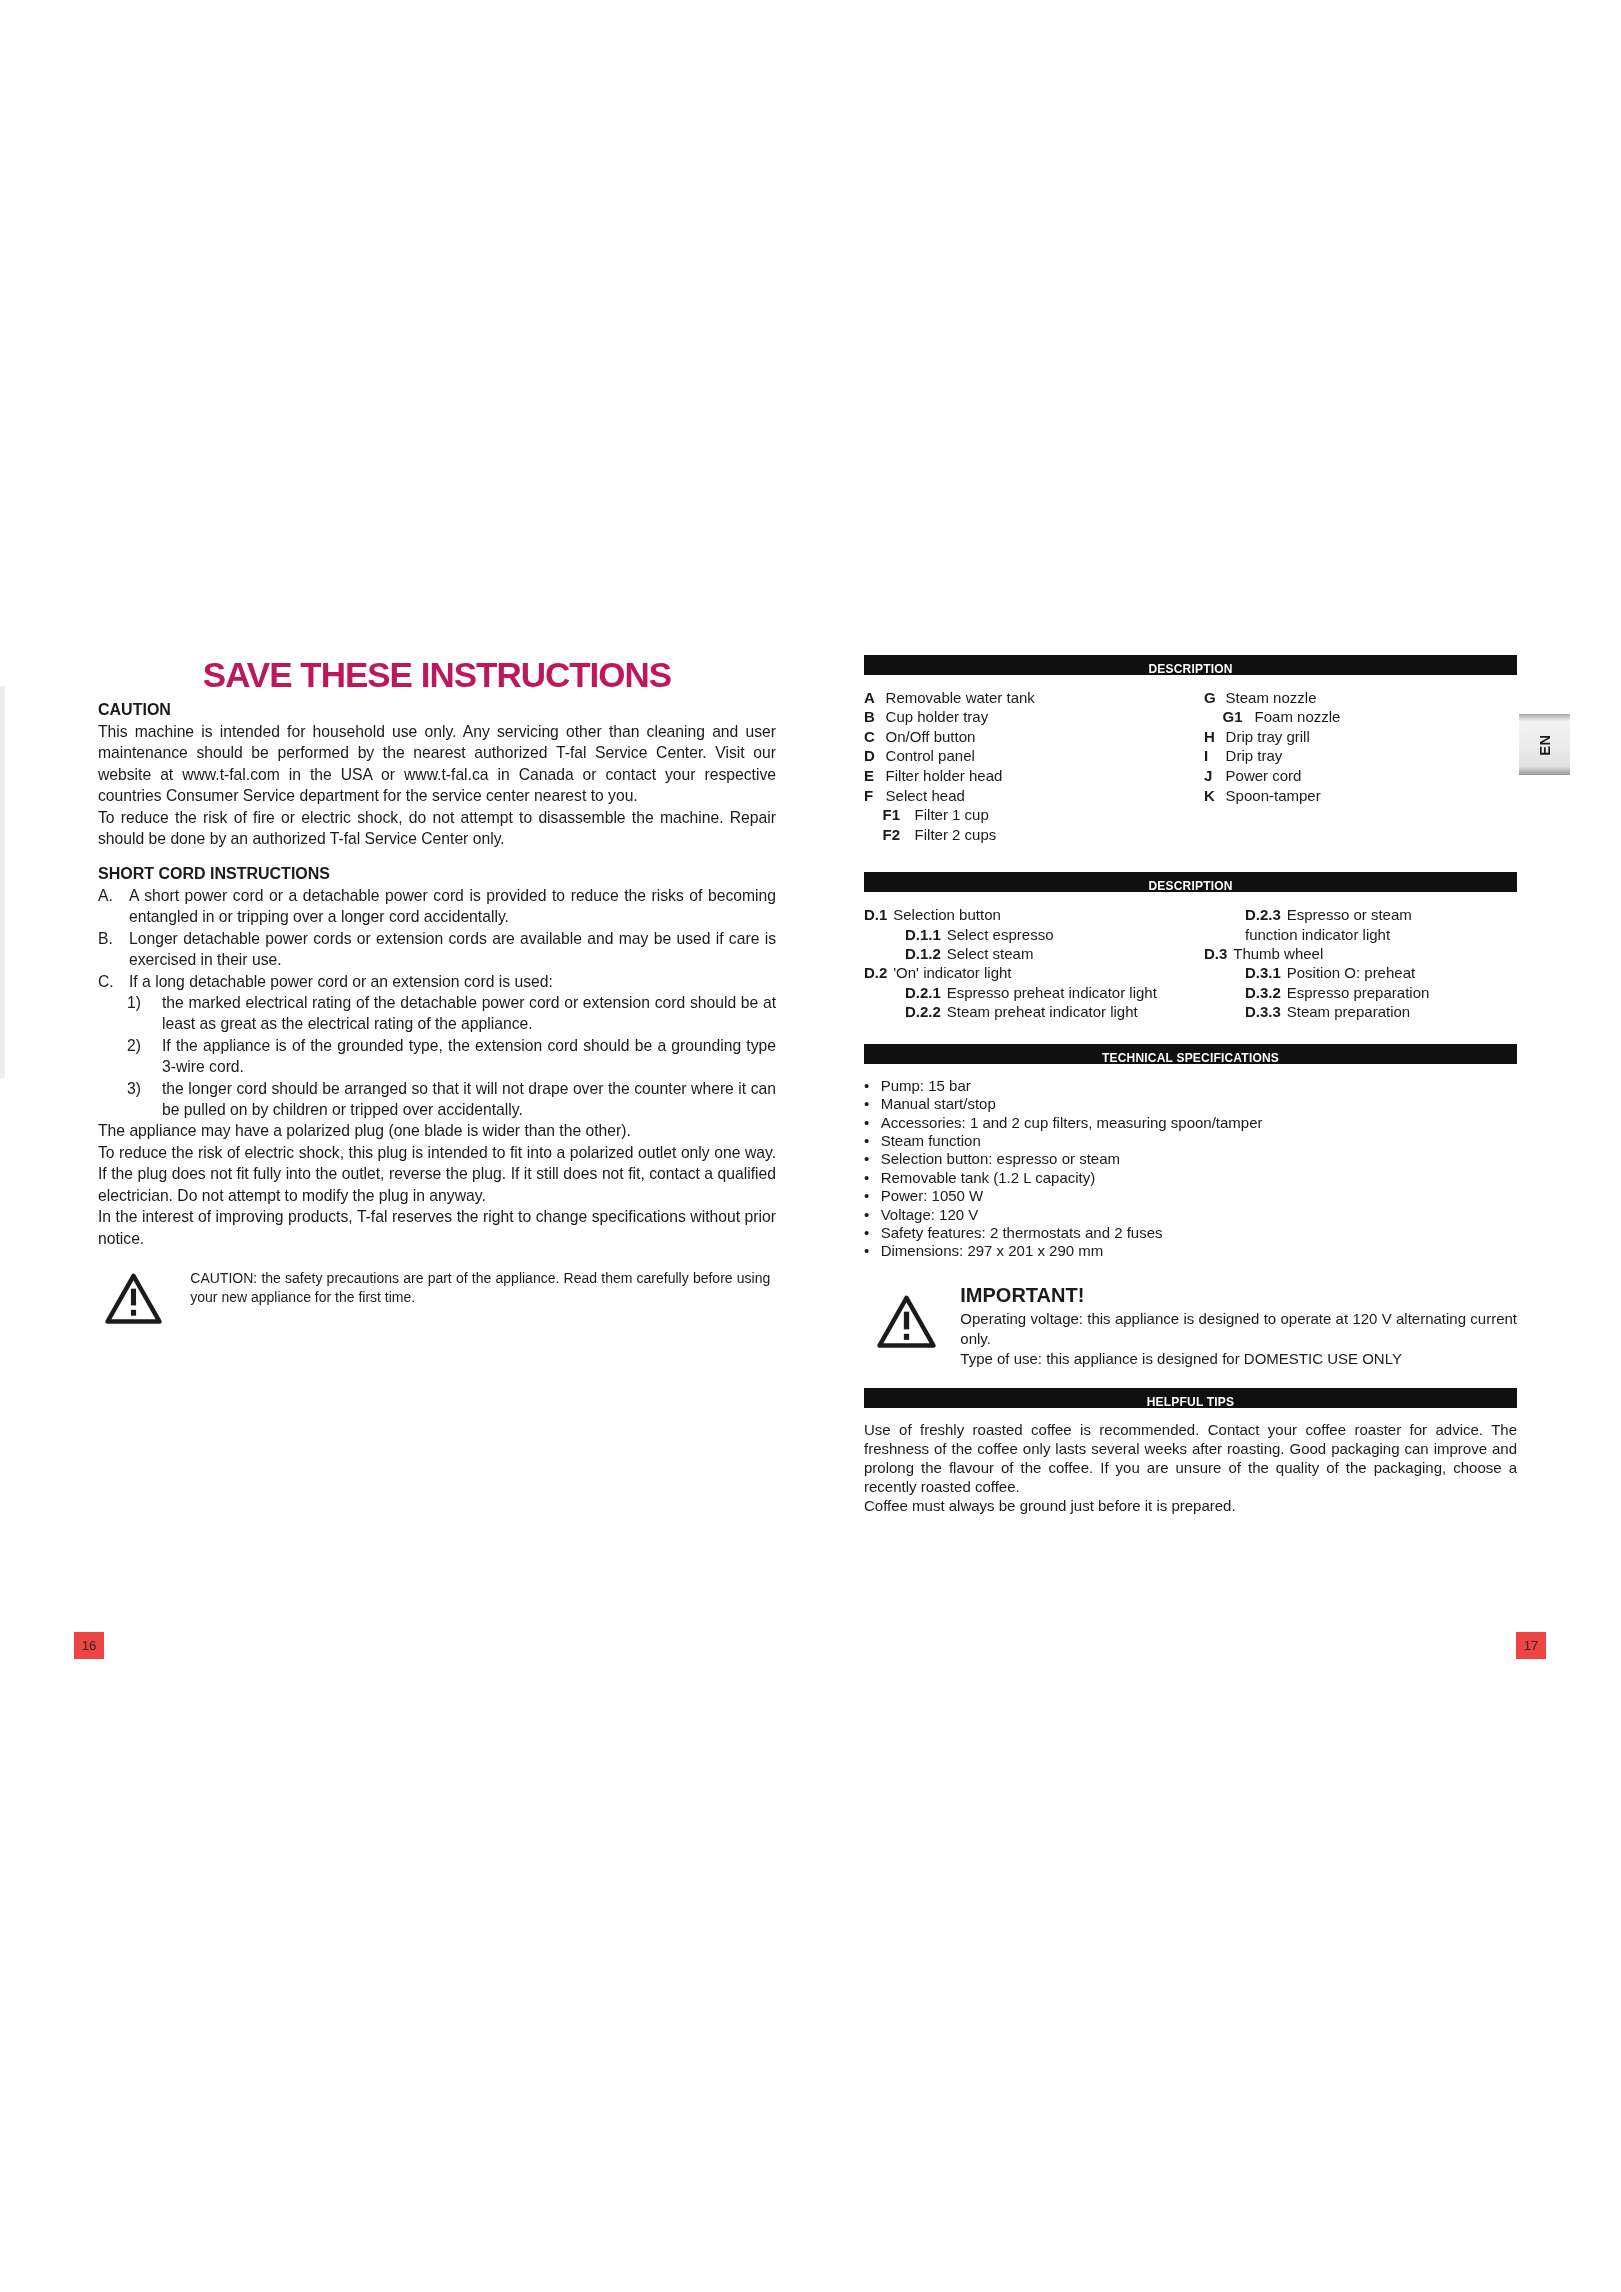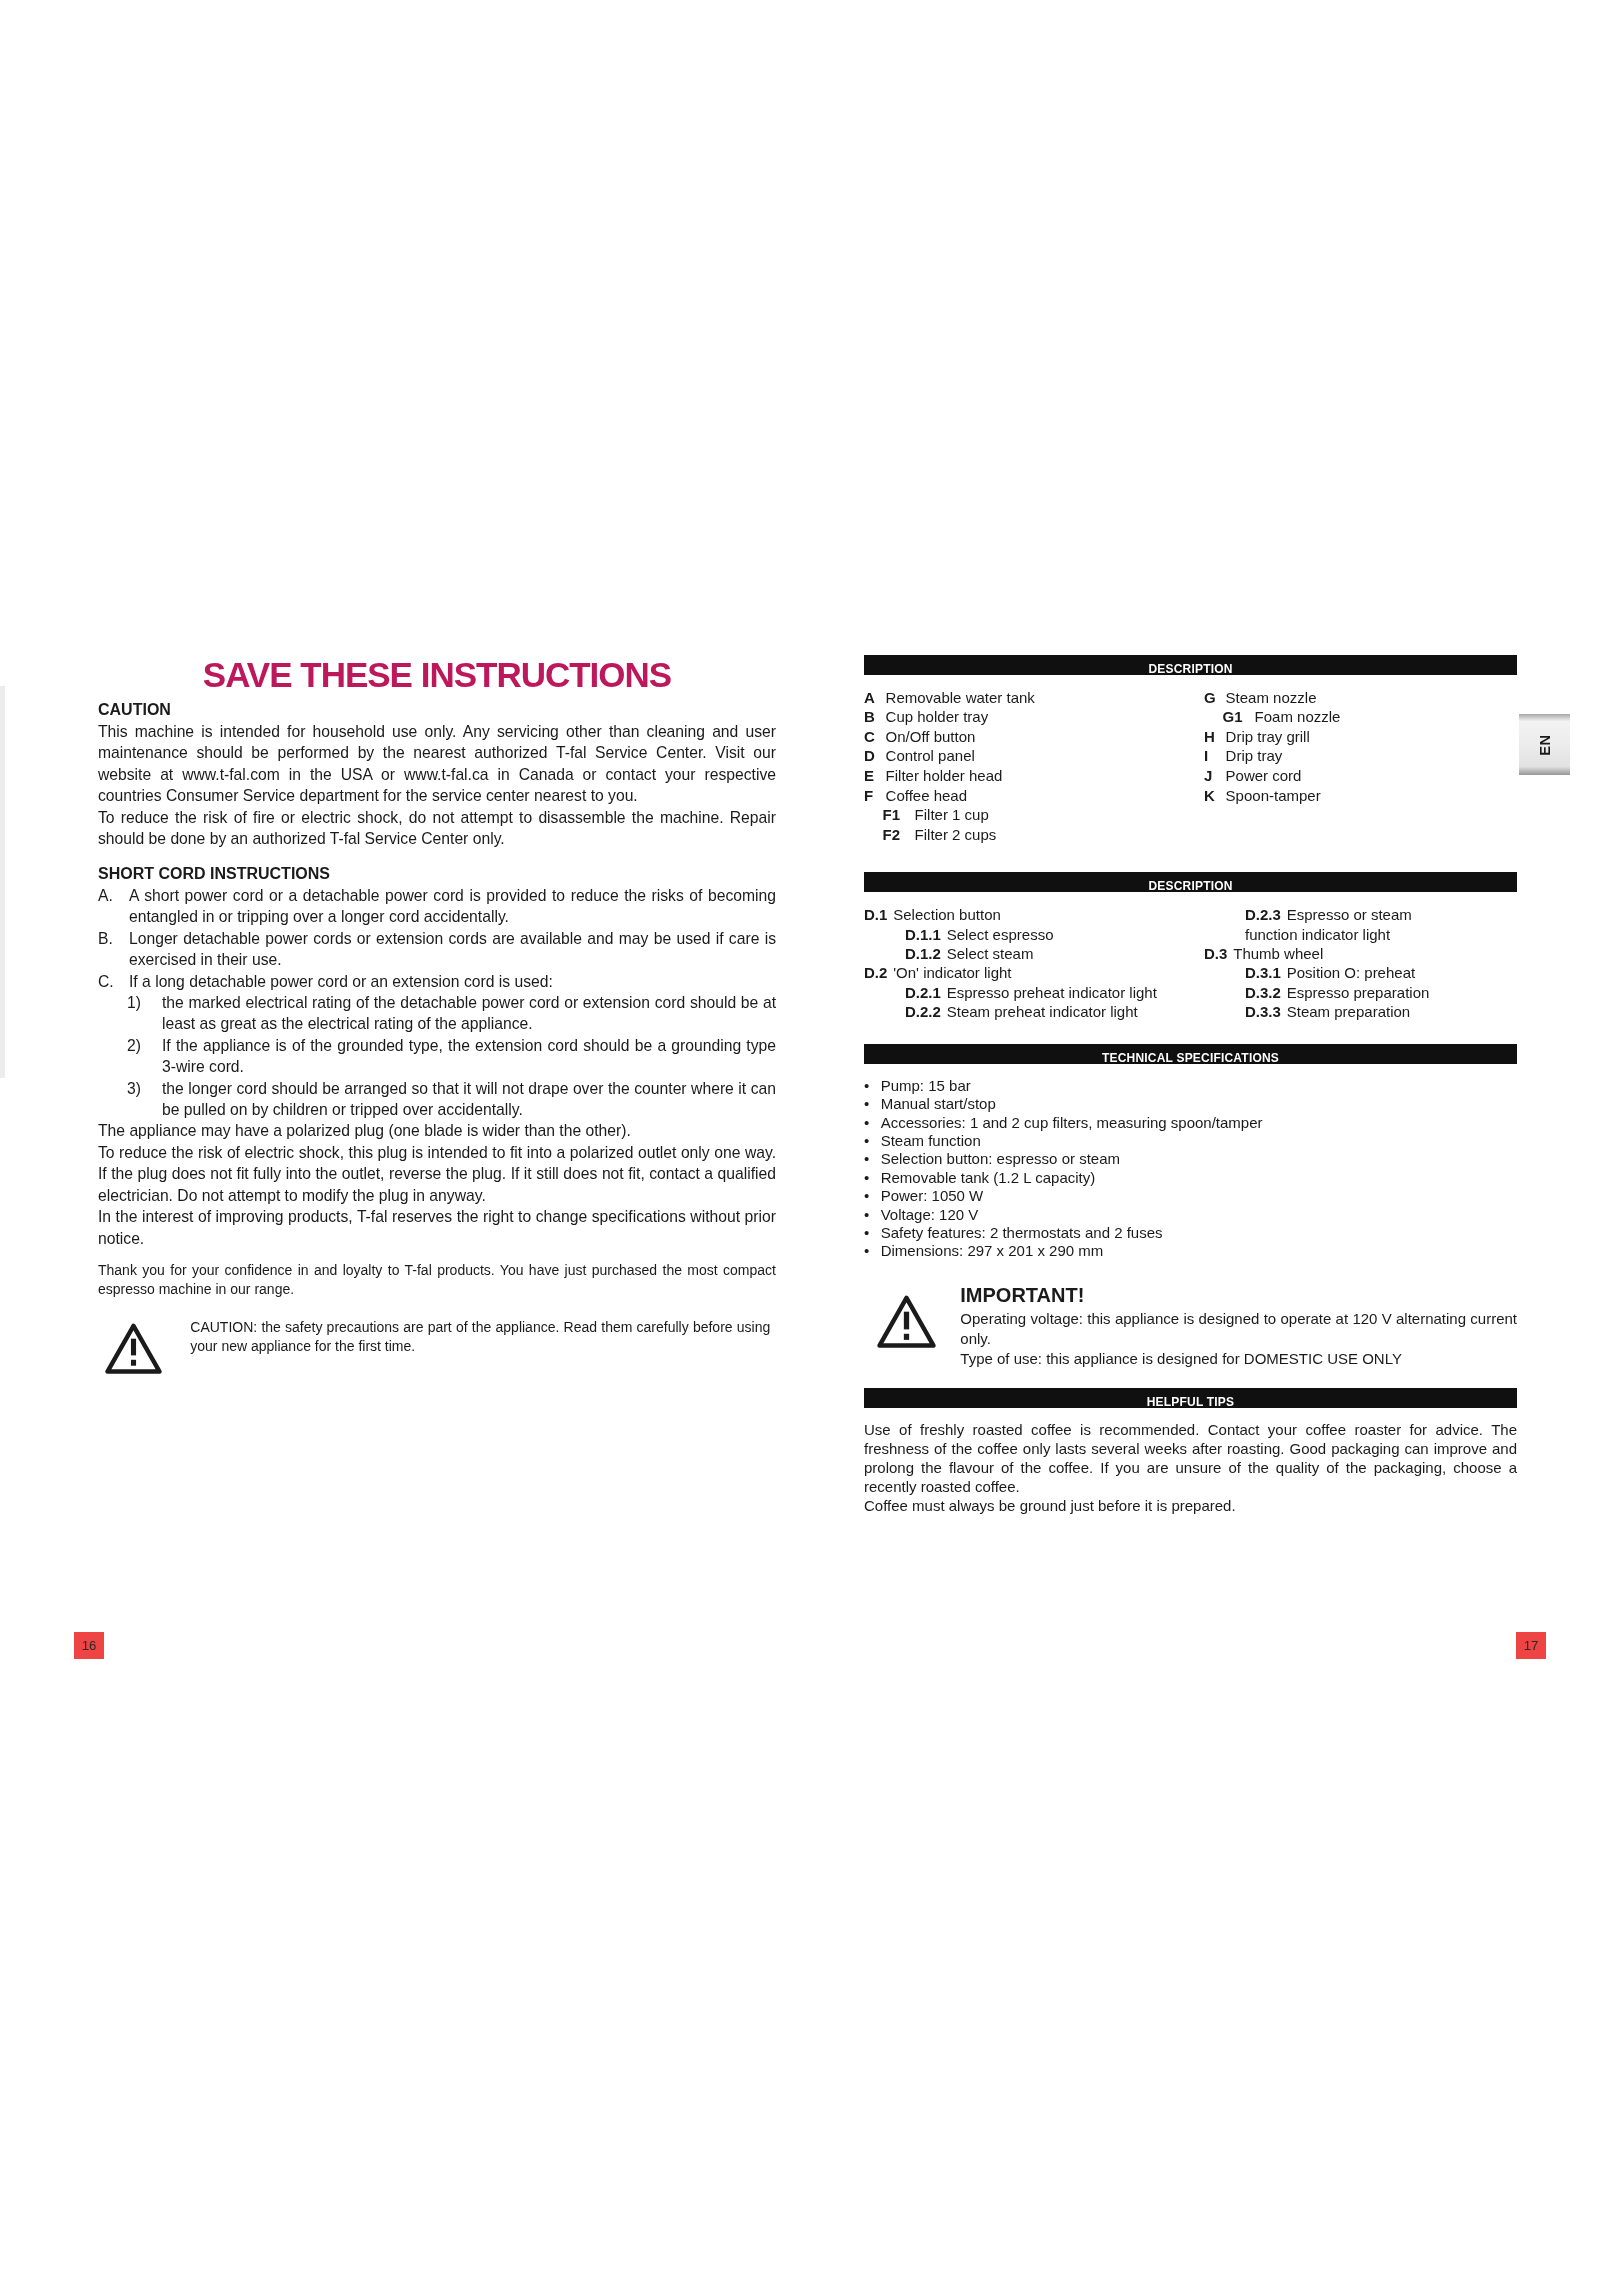--- a/index.html
+++ b/index.html
@@ -120,21 +120,20 @@
   </div>
   <div class="li sub">
     <span class="li-label">3)</span>
     <span class="li-text">the longer cord should be arranged so that it will not drape over the counter where it can be pulled on by children or tripped over accidentally.</span>
   </div>
 
   <p class="body-p">The appliance may have a polarized plug (one blade is wider than the other).</p>
   <p class="body-p">To reduce the risk of electric shock, this plug is intended to fit into a polarized outlet only one way. If the plug does not fit fully into the outlet, reverse the plug. If it still does not fit, contact a qualified electrician. Do not attempt to modify the plug in anyway.</p>
   <p class="body-p">In the interest of improving products, T-fal reserves the right to change specifications without prior notice.</p>
 
-  <p class="small-p">Thank you for your confidence in and loyalty to T-fal products. You have just purchased the most compact espresso machine in our range.</p>
 
   <div class="note">
     <svg class="warn-icon" width="59" height="54" viewBox="0 0 60 55">
       <path d="M30 4 L56.5 50.5 L3.5 50.5 Z" fill="none" stroke="#1b1b1b" stroke-width="4.5" stroke-linejoin="round"></path>
       <rect x="27.4" y="17" width="5.2" height="17" fill="#1b1b1b"></rect>
       <rect x="27.4" y="38.5" width="5.2" height="6" fill="#1b1b1b"></rect>
     </svg>
     <p class="note-text">CAUTION: the safety precautions are part of the appliance. Read them carefully before using your new appliance for the first time.</p>
   </div>
 </div>
@@ -159,21 +158,21 @@
       <div class="prow">
           <span class="p-label">D</span>
           <span>Control panel</span>
         </div>
       <div class="prow">
           <span class="p-label">E</span>
           <span>Filter holder head</span>
         </div>
       <div class="prow">
           <span class="p-label">F</span>
-          <span>Coffee head</span>
+          <span>Select head</span>
         </div>
       <div class="prow indent">
           <span class="p-label">F1</span>
           <span>Filter 1 cup</span>
         </div>
       <div class="prow indent">
           <span class="p-label">F2</span>
           <span>Filter 2 cups</span>
         </div>
     </div>

